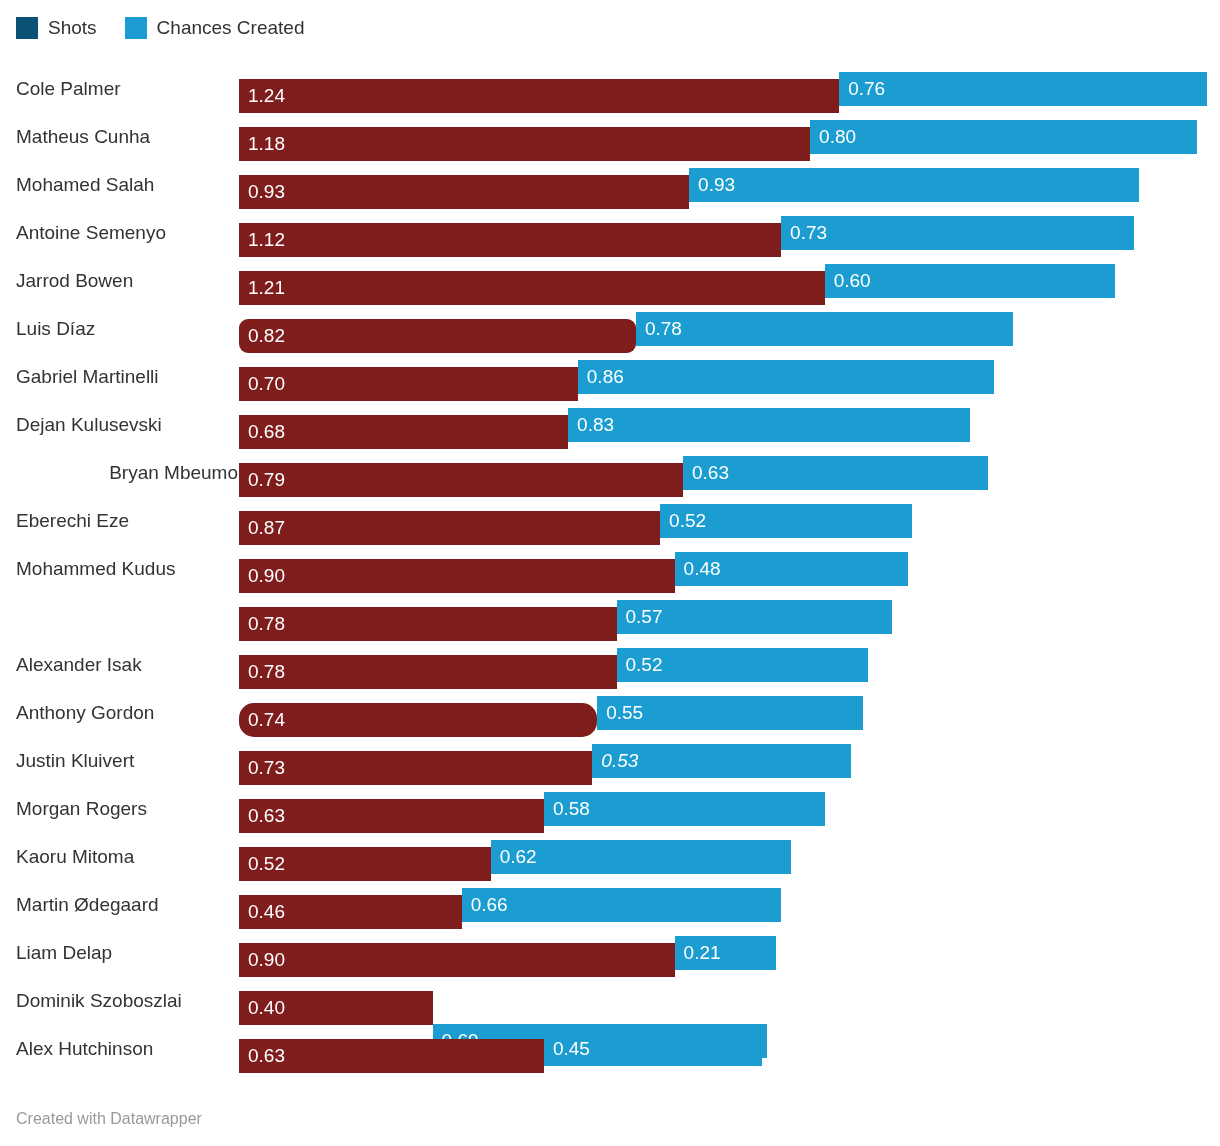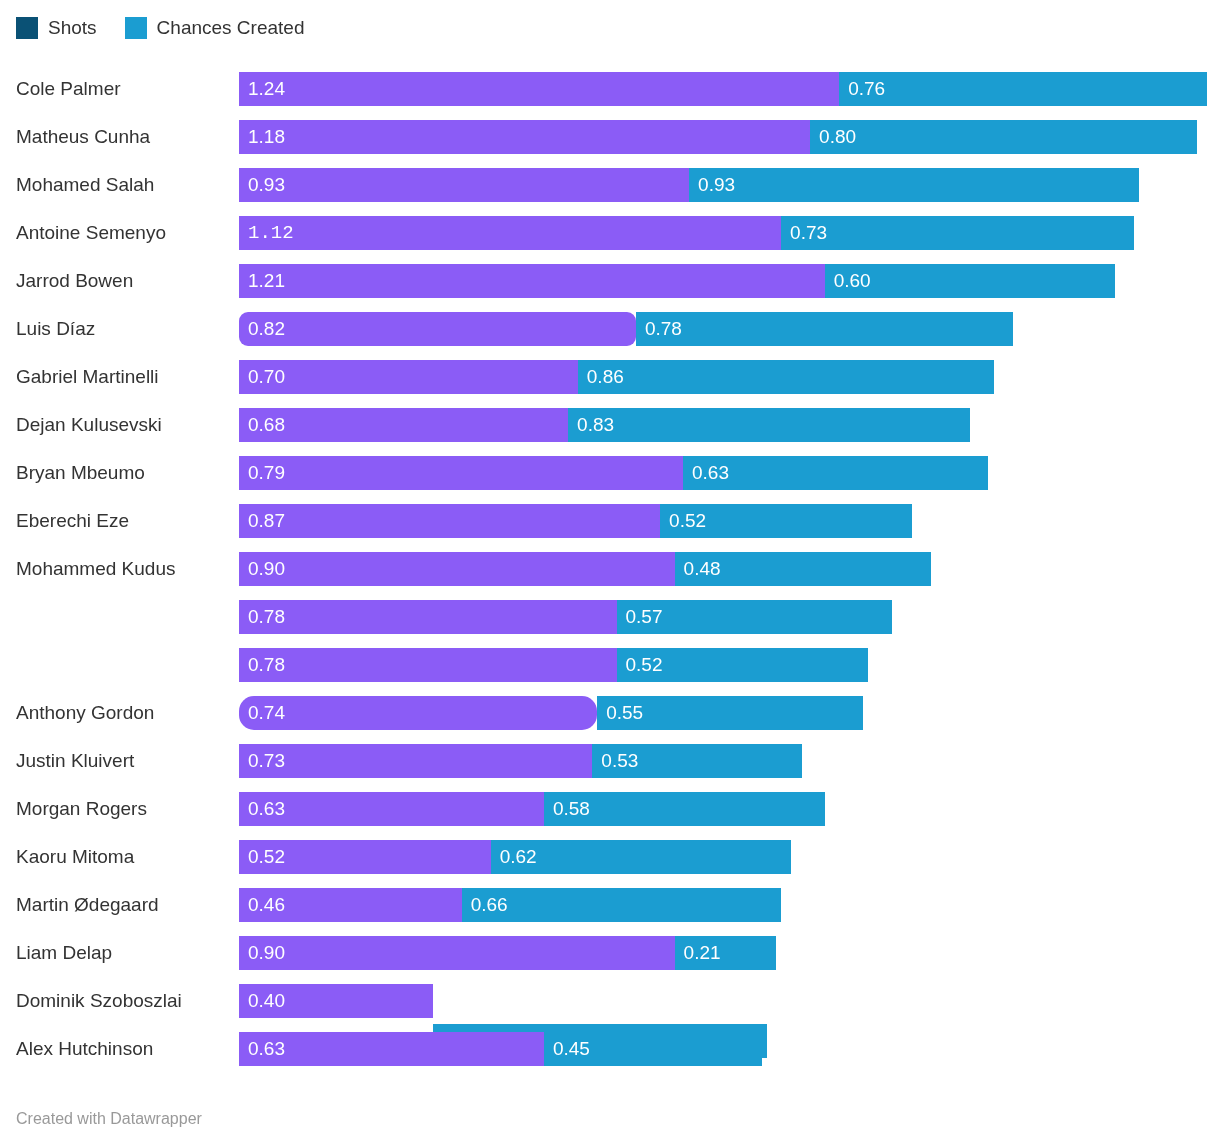--- a/index.html
+++ b/index.html
@@ -77,21 +77,21 @@
     top: 0;
     height: 34px;
     display: flex;
     flex-direction: row;
   }
   .seg {
     height: 34px;
     position: relative;
     flex: 0 0 auto;
   }
-  .seg-shots { background: #8b5cf6; }
+  .seg-shots { background: #7f1d1d; margin-top: 7px; }
   .seg-chances { background: #1b9dd1; }
   .seg-value {
     position: absolute;
     left: 9px;
     top: 0;
     height: 34px;
     line-height: 34px;
     font-size: 19px;
     color: #ffffff;
     white-space: nowrap;
@@ -151,21 +151,21 @@
           <span class="seg-value">0.93</span>
         </div>
         <div class="seg seg-chances" style="width: 450.12px;">
           <span class="seg-value">0.93</span>
         </div>
       </div>
     </div>
     <div class="row" style="top: 216px;">
       <div class="row-label" style="left: 16px;">Antoine Semenyo</div>
       <div class="bars">
-        <div class="seg seg-shots" style="width: 542.08px; font-family: Liberation Mono, monospace;">
+        <div class="seg seg-shots" style="width: 542.08px;">
           <span class="seg-value">1.12</span>
         </div>
         <div class="seg seg-chances" style="width: 353.32px;">
           <span class="seg-value">0.73</span>
         </div>
       </div>
     </div>
     <div class="row" style="top: 264px;">
       <div class="row-label" style="left: 16px;">Jarrod Bowen</div>
       <div class="bars">
@@ -204,21 +204,21 @@
       <div class="bars">
         <div class="seg seg-shots" style="width: 329.12px;">
           <span class="seg-value">0.68</span>
         </div>
         <div class="seg seg-chances" style="width: 401.72px;">
           <span class="seg-value">0.83</span>
         </div>
       </div>
     </div>
     <div class="row" style="top: 456px;">
-      <div class="row-label" style="left: 16px;">Bryan Mbeumo</div>
+      <div class="row-label" style="left: 16px; text-align: right;">Bryan Mbeumo</div>
       <div class="bars">
         <div class="seg seg-shots" style="width: 444px;">
           <span class="seg-value">0.79</span>
         </div>
         <div class="seg seg-chances" style="width: 304.92px;">
           <span class="seg-value">0.63</span>
         </div>
       </div>
     </div>
     <div class="row" style="top: 504px;">
@@ -231,36 +231,37 @@
           <span class="seg-value">0.52</span>
         </div>
       </div>
     </div>
     <div class="row" style="top: 552px;">
       <div class="row-label" style="left: 16px;">Mohammed Kudus</div>
       <div class="bars">
         <div class="seg seg-shots" style="width: 435.6px;">
           <span class="seg-value">0.90</span>
         </div>
-        <div class="seg seg-chances" style="width: 256px;">
+        <div class="seg seg-chances" style="width: 233px;">
           <span class="seg-value">0.48</span>
         </div>
       </div>
     </div>
     <div class="row" style="top: 600px;">
       <div class="bars">
         <div class="seg seg-shots" style="width: 377.52px;">
           <span class="seg-value">0.78</span>
         </div>
         <div class="seg seg-chances" style="width: 275.88px;">
           <span class="seg-value">0.57</span>
         </div>
       </div>
     </div>
     <div class="row" style="top: 648px;">
+      <div class="row-label" style="left: 16px;">Alexander Isak</div>
       <div class="bars">
         <div class="seg seg-shots" style="width: 377.52px;">
           <span class="seg-value">0.78</span>
         </div>
         <div class="seg seg-chances" style="width: 251.68px;">
           <span class="seg-value">0.52</span>
         </div>
       </div>
     </div>
     <div class="row" style="top: 696px;">
@@ -273,21 +274,21 @@
           <span class="seg-value">0.55</span>
         </div>
       </div>
     </div>
     <div class="row" style="top: 744px;">
       <div class="row-label" style="left: 16px;">Justin Kluivert</div>
       <div class="bars">
         <div class="seg seg-shots" style="width: 353.32px;">
           <span class="seg-value">0.73</span>
         </div>
-        <div class="seg seg-chances" style="width: 210px;">
+        <div class="seg seg-chances" style="width: 259px; font-style: italic;">
           <span class="seg-value">0.53</span>
         </div>
       </div>
     </div>
     <div class="row" style="top: 792px;">
       <div class="row-label" style="left: 16px;">Morgan Rogers</div>
       <div class="bars">
         <div class="seg seg-shots" style="width: 304.92px;">
           <span class="seg-value">0.63</span>
         </div>

